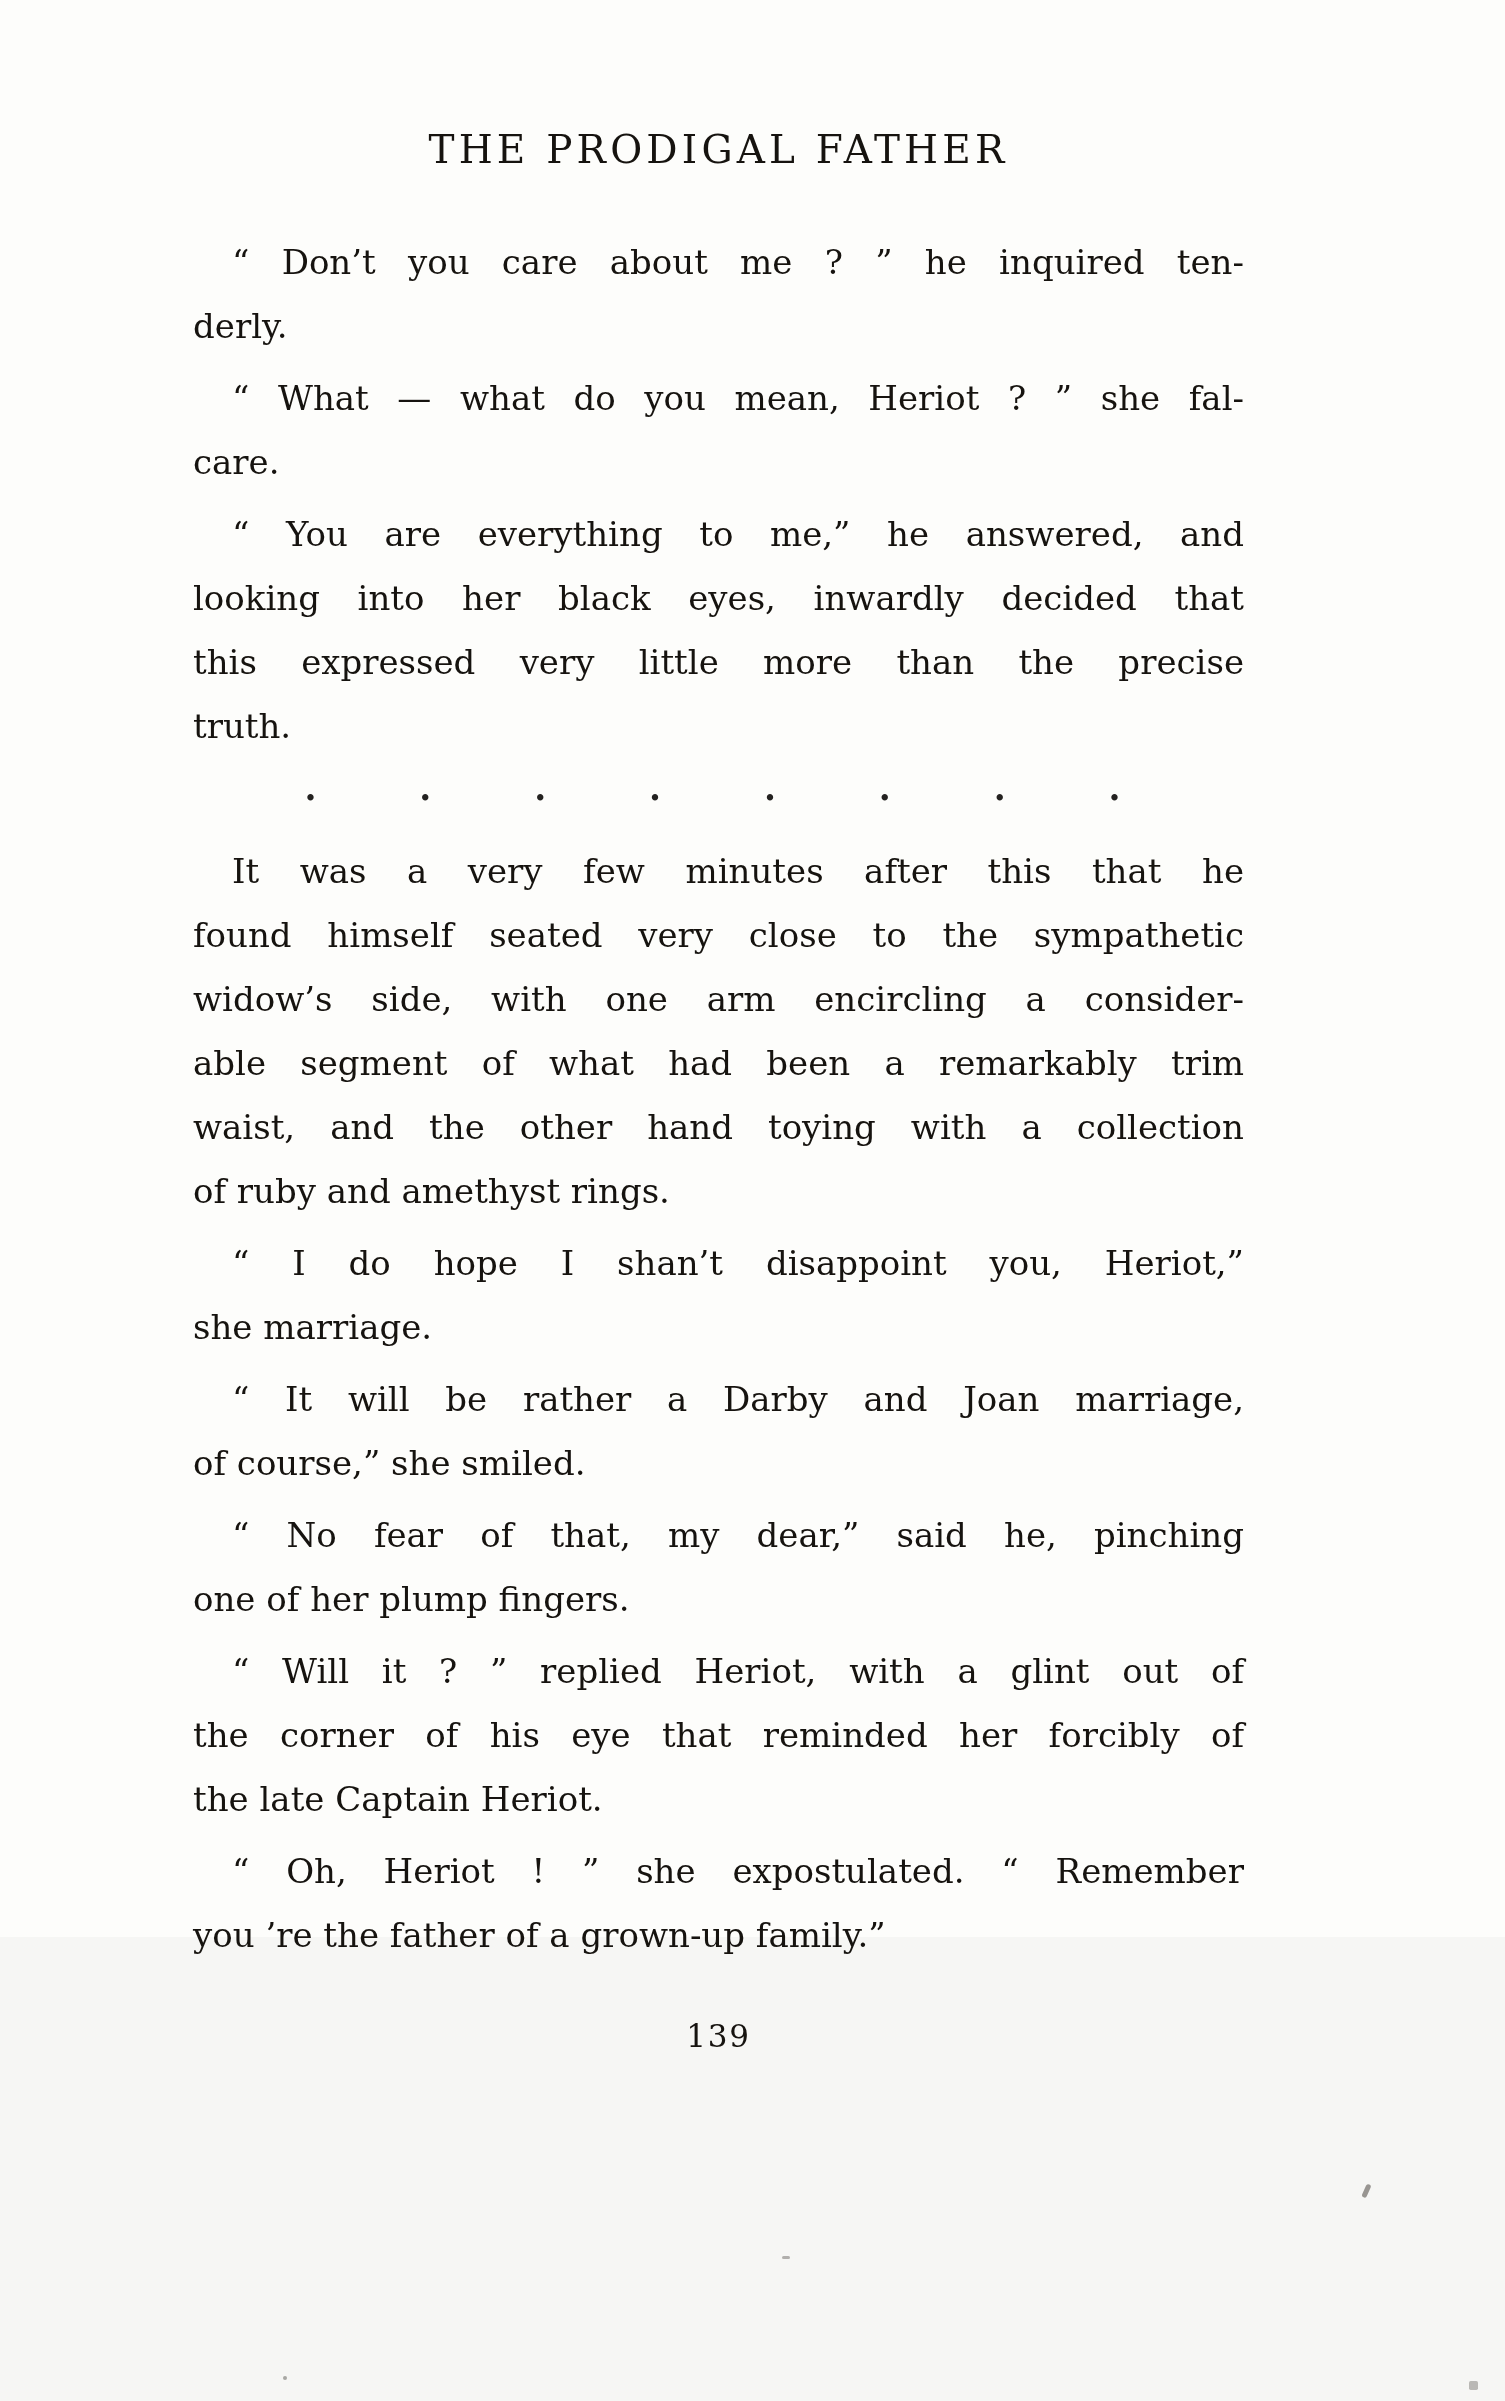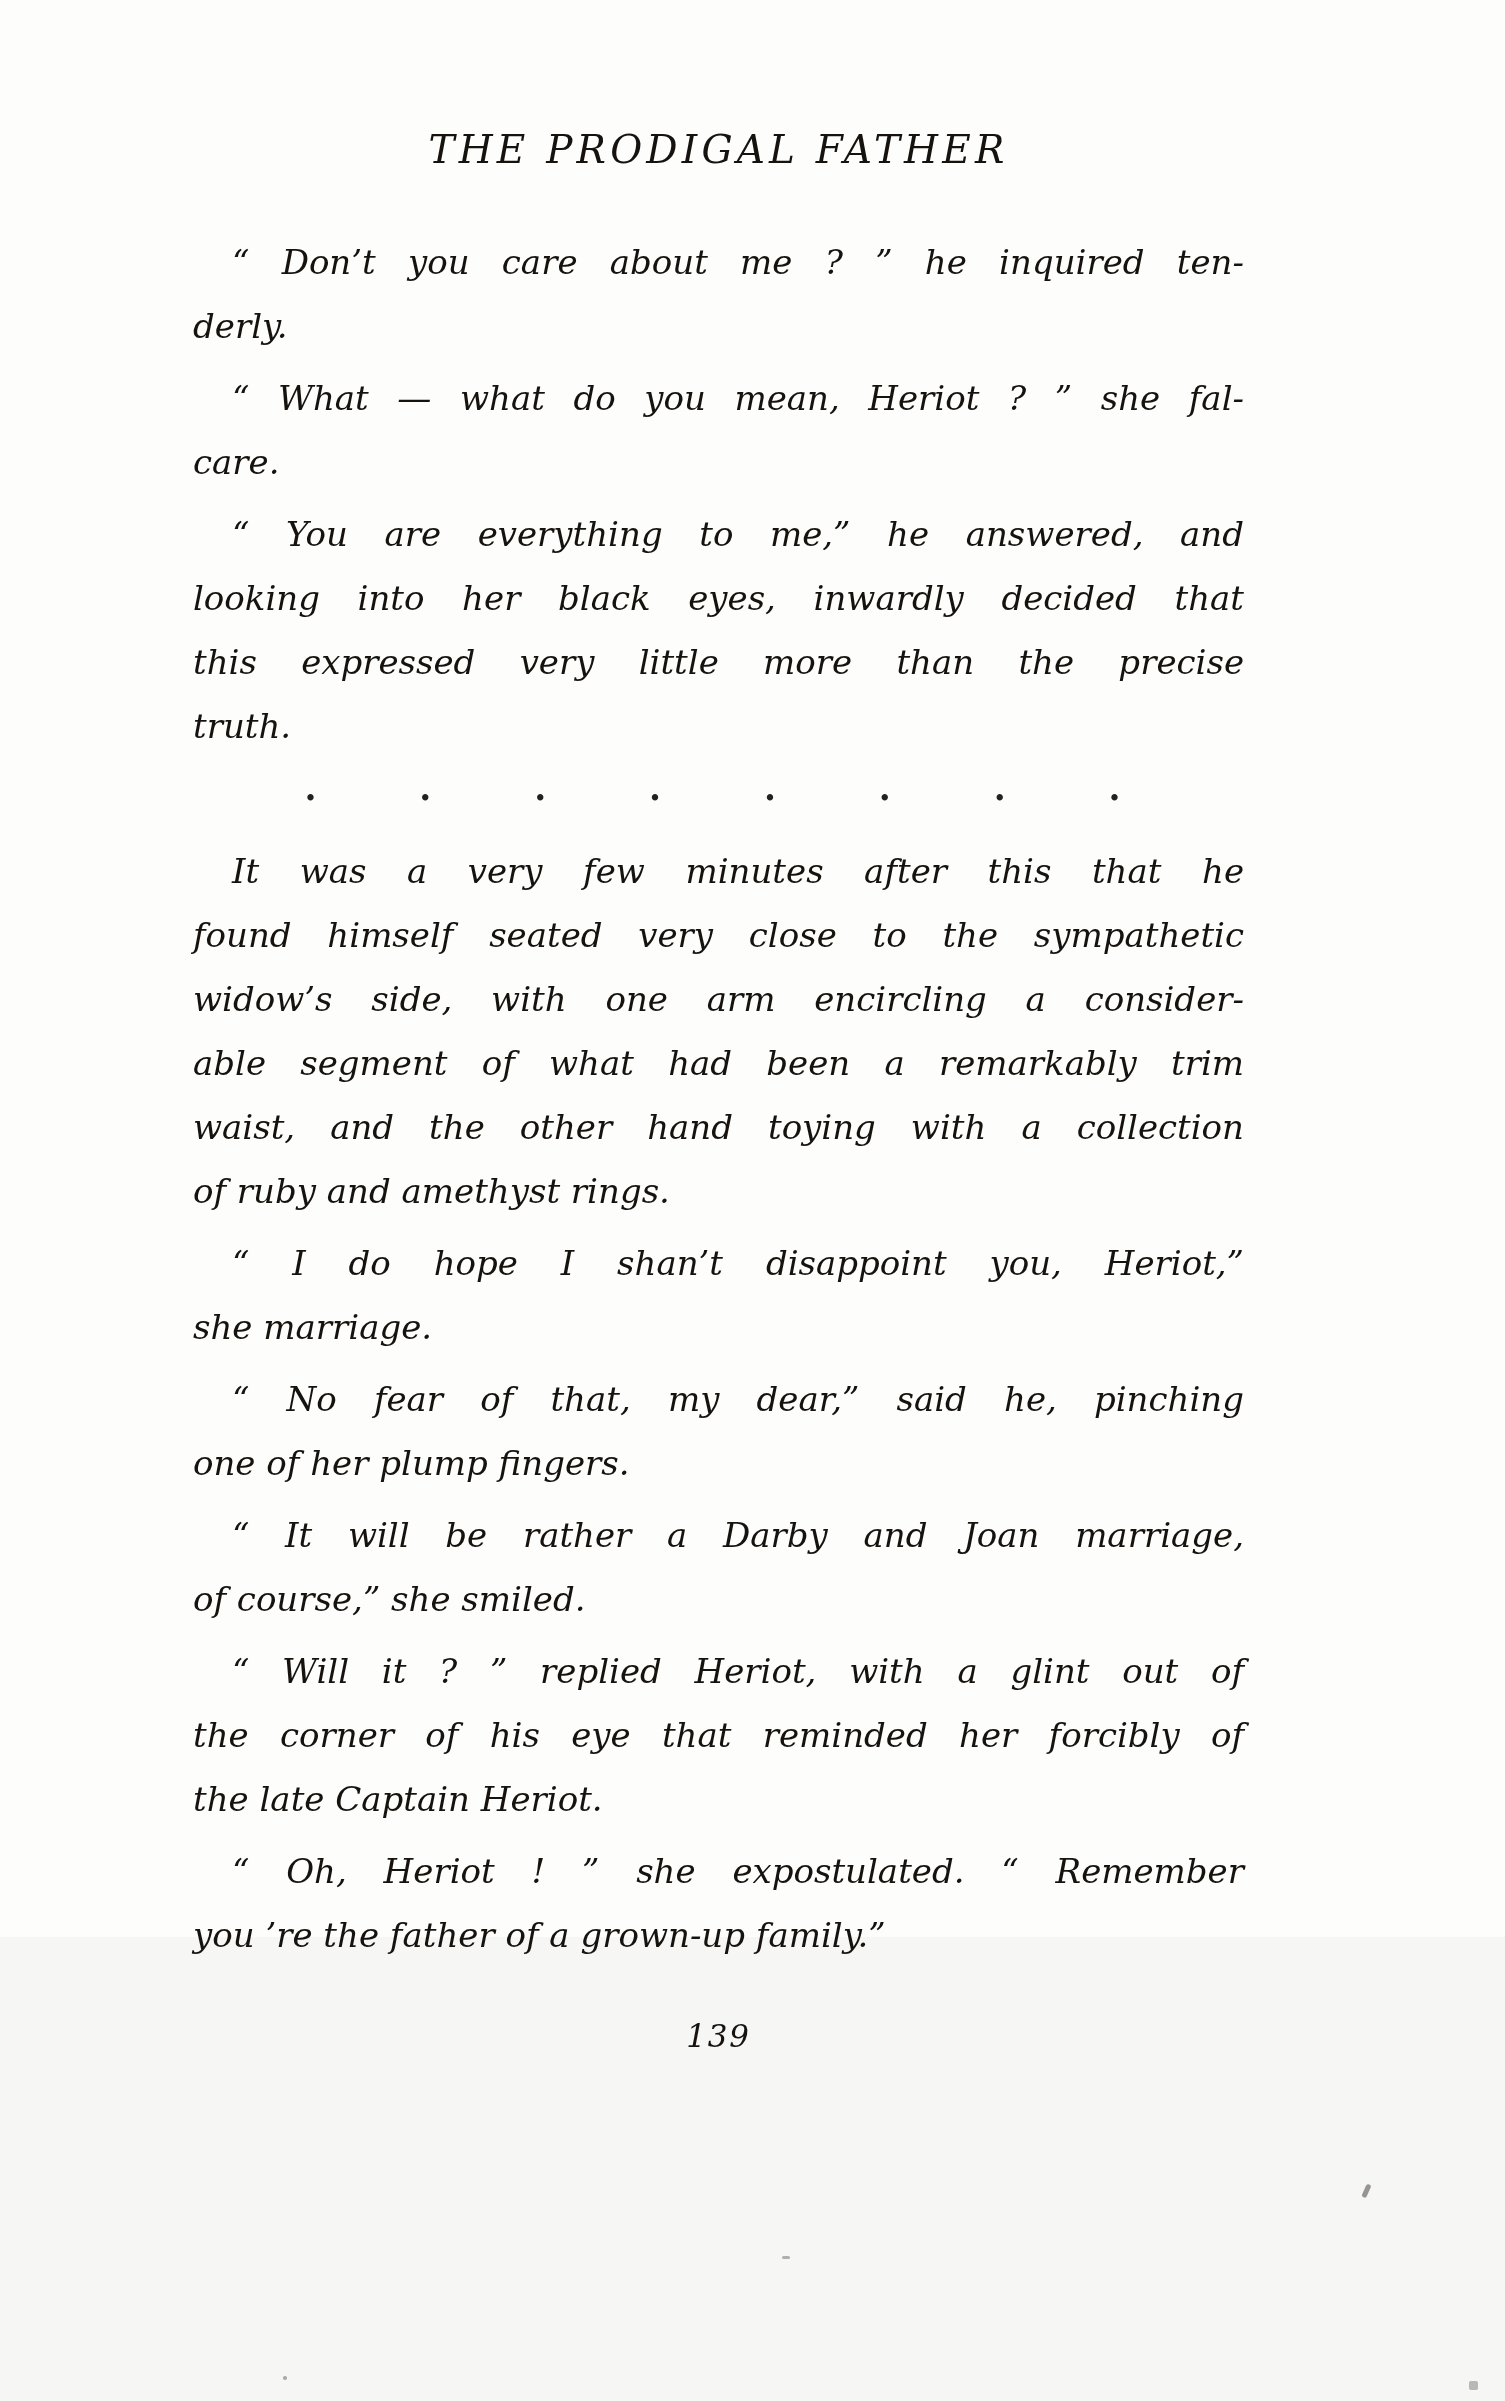--- a/index.html
+++ b/index.html
@@ -13,21 +13,20 @@
     background: #f6f6f4;
     overflow: hidden;
     font-family: "DejaVu Serif", "Liberation Serif", serif;
     color: #16130f;
   }
   .book-page {
     position: relative;
     width: 1506px;
     height: 1937px;
     background: #fdfdfb;
-    font-style: italic;
   }
   .running-title {
     position: absolute;
     top: 127px;
     left: 185px;
     width: 1067px;
     text-align: center;
     font-size: 39px;
     letter-spacing: 4.2px;
     font-weight: normal;
@@ -144,26 +143,26 @@
           <div class="line">widow’s side, with one arm encircling a consider-</div>
           <div class="line">able segment of what had been a remarkably trim</div>
           <div class="line">waist, and the other hand toying with a collection</div>
           <div class="line last">of ruby and amethyst rings.</div>
         </div>
         <div class="paragraph">
           <div class="line first">“ I do hope I shan’t disappoint you, Heriot,”</div>
           <div class="line last">she marriage.</div>
         </div>
         <div class="paragraph">
+          <div class="line first">“ It will be rather a Darby and Joan marriage,</div>
+          <div class="line last">of course,” she smiled.</div>
+        </div>
+        <div class="paragraph">
           <div class="line first">“ No fear of that, my dear,” said he, pinching</div>
           <div class="line last">one of her plump fingers.</div>
-        </div>
-        <div class="paragraph">
-          <div class="line first">“ It will be rather a Darby and Joan marriage,</div>
-          <div class="line last">of course,” she smiled.</div>
         </div>
         <div class="paragraph">
           <div class="line first">“ Will it ? ” replied Heriot, with a glint out of</div>
           <div class="line">the corner of his eye that reminded her forcibly of</div>
           <div class="line last">the late Captain Heriot.</div>
         </div>
         <div class="paragraph">
           <div class="line first">“ Oh, Heriot ! ” she expostulated.  “ Remember</div>
           <div class="line last">you ’re the father of a grown-up family.”</div>
         </div>

